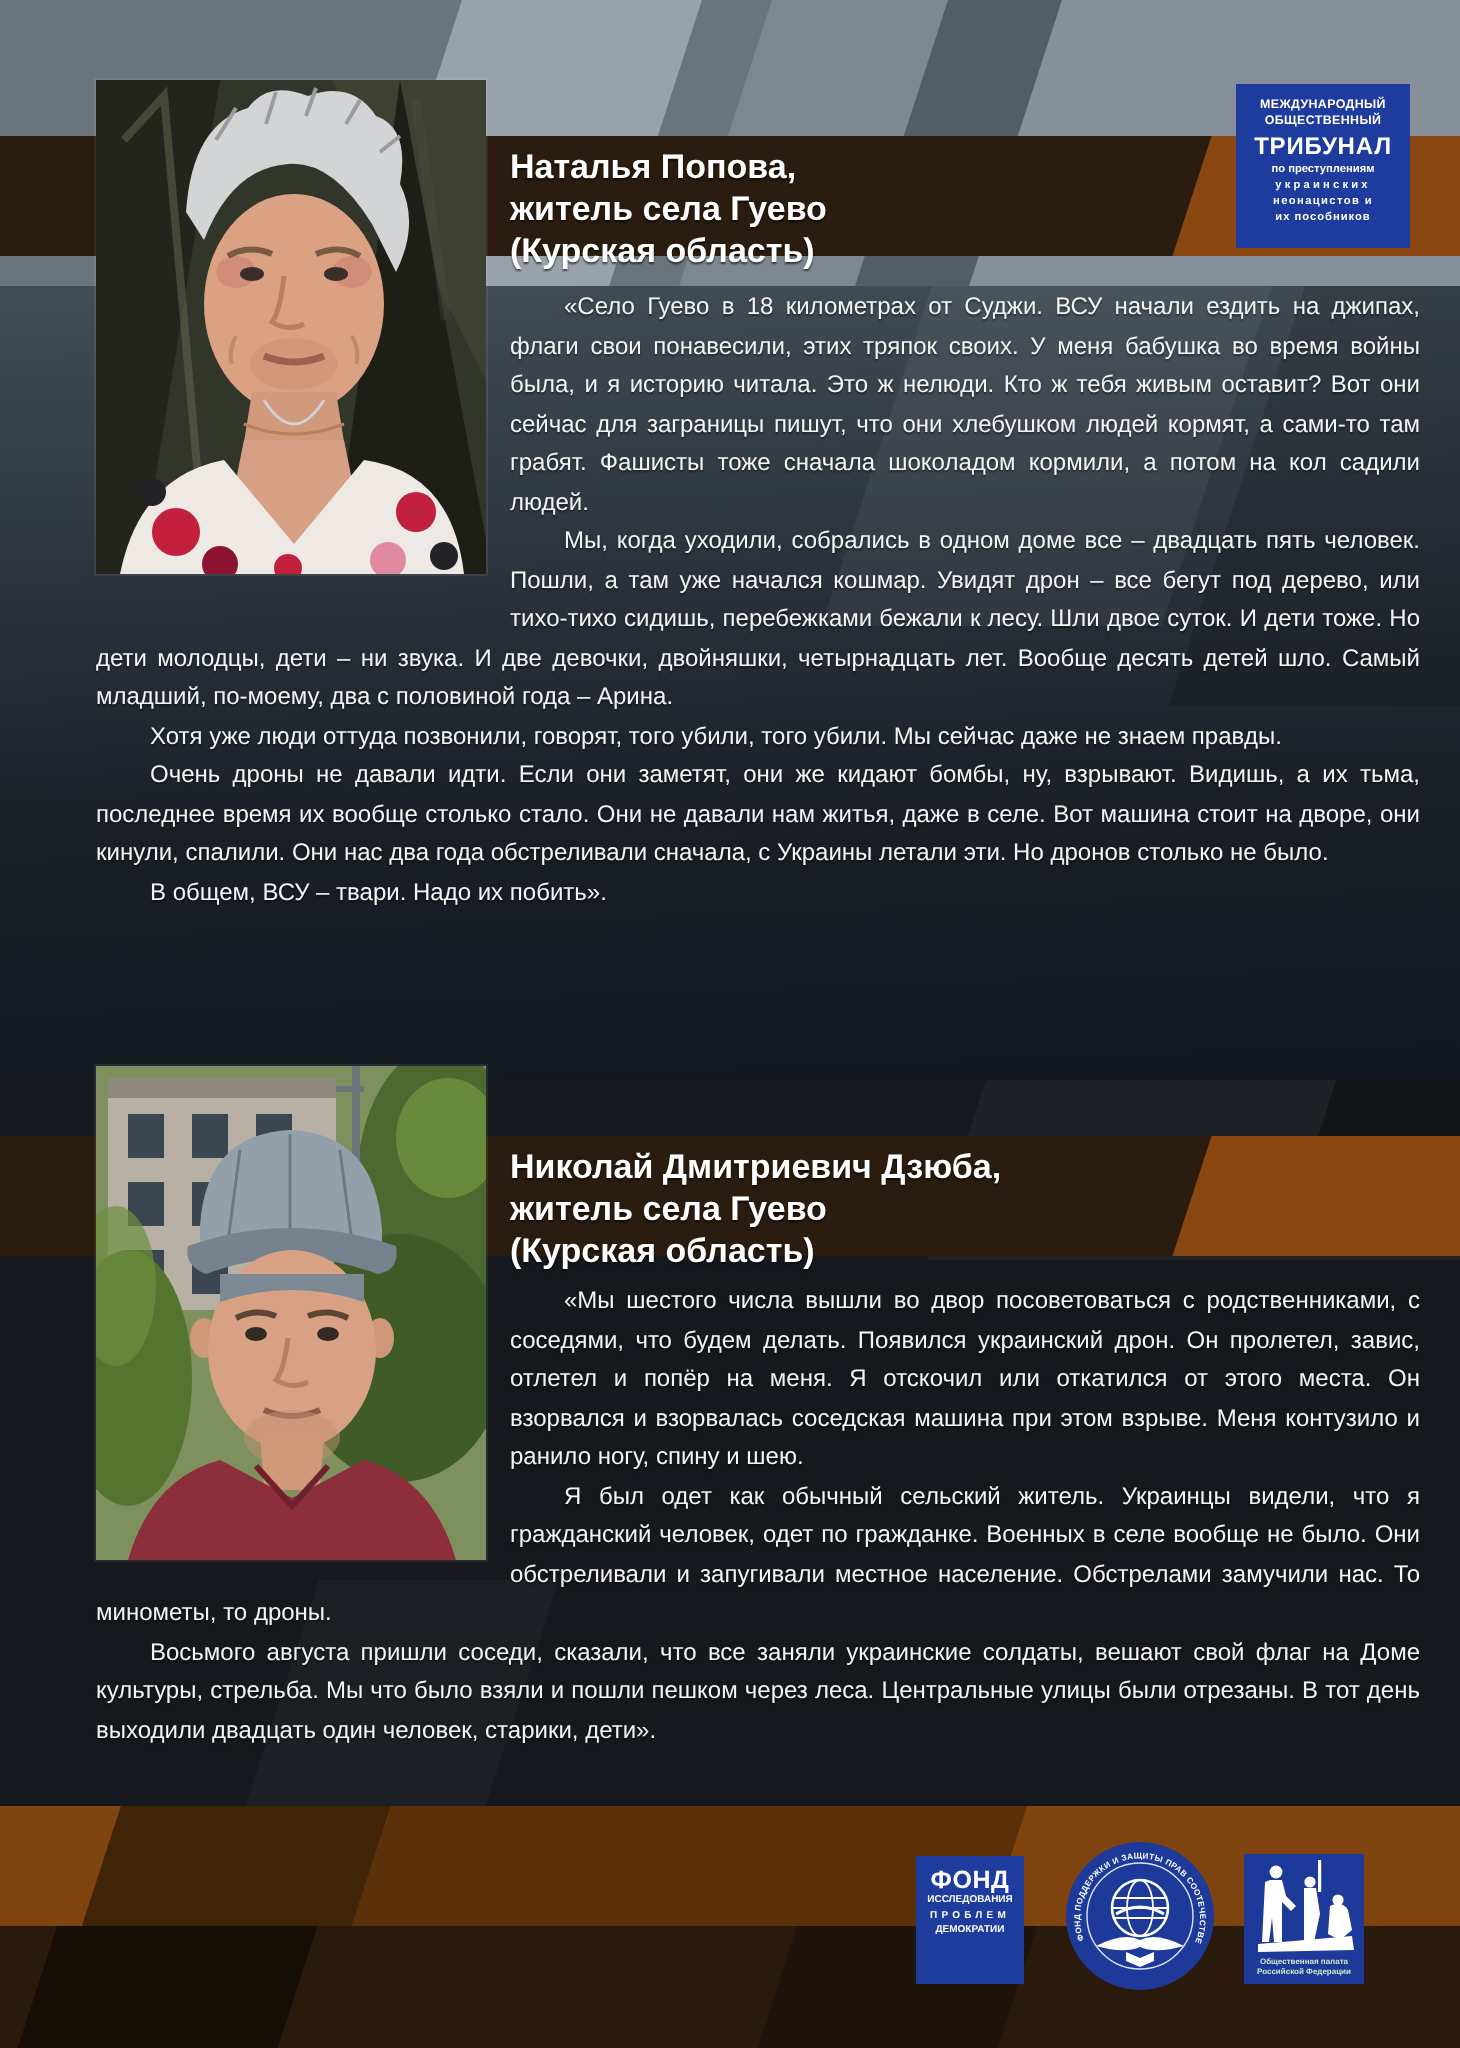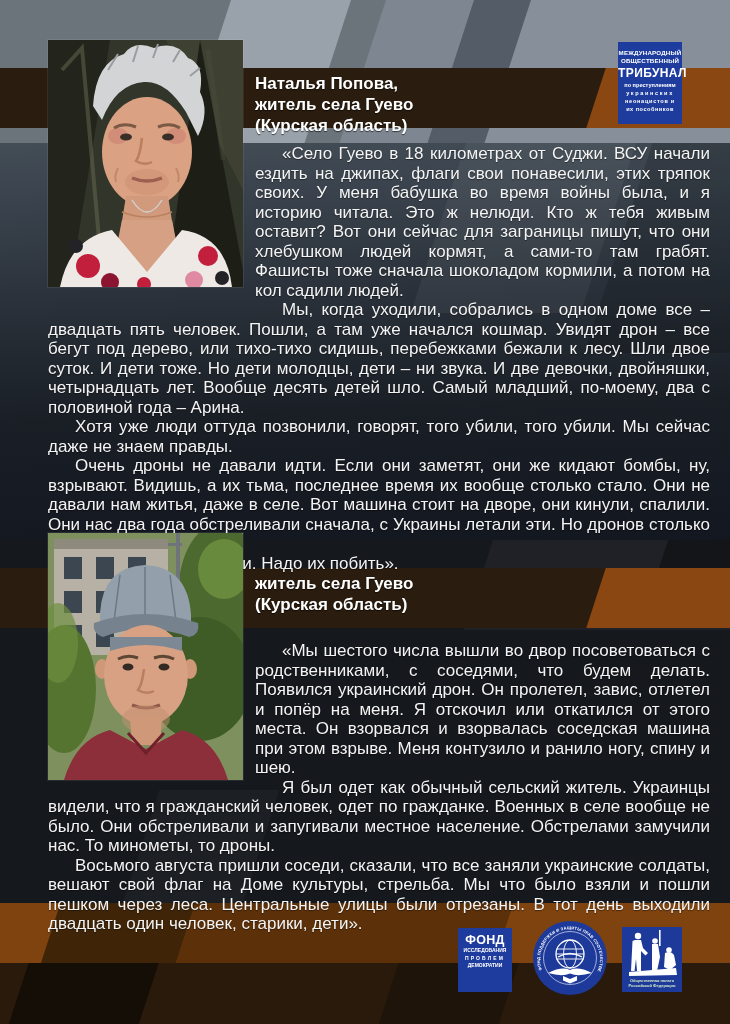--- a/index.html
+++ b/index.html
@@ -23,26 +23,26 @@
   .footer-orange{left:0;top:903px;width:730px;height:60px;background:#7e430f;overflow:hidden;}
   .footer-dark{left:0;top:963px;width:730px;height:61px;background:#291a0b;overflow:hidden;}
   .shape{position:absolute;top:-10px;height:120%;}
   
   .photo{width:195px;height:247px;display:block;}
   .photo-frame{left:48px;box-shadow:0 0 0 1px rgba(255,255,255,.08);}
   
   .name-block{left:255px;color:#ffffff;font-weight:bold;font-size:17px;line-height:21px;
     text-shadow:0 1px 1px rgba(0,0,0,.6);}
   
-  .testimony{left:48px;width:662px;color:#f4f4f4;font-size:17px;line-height:19.5px;
+  .testimony{left:48px;width:662px;color:#f4f4f4;font-size:12px;line-height:19.5px;
     text-align:justify;text-shadow:0 1px 1px rgba(0,0,0,.45);}
   .testimony p{margin:0;text-indent:27px;}
   .float-spacer{float:left;width:207px;}
   
-  .tribunal{left:618px;top:42px;width:64px;height:82px;background:#1e3c9e;color:#fff;
+  .tribunal{left:618px;top:42px;width:87px;height:82px;background:#1e3c9e;color:#fff;
     text-align:center;font-weight:bold;box-sizing:border-box;padding-top:7px;}
   .trib-s1{font-size:6.2px;line-height:8px;letter-spacing:.2px;}
   .trib-title{font-size:12px;line-height:14px;letter-spacing:.4px;margin:1px 0;}
   .trib-s2{font-size:5.6px;line-height:8px;}
   .ls1{letter-spacing:1.6px;} .ls2{letter-spacing:.7px;} .ls3{letter-spacing:.5px;}
   
   .fond{left:458px;top:928px;width:54px;height:64px;background:#1e3c9e;color:#fff;text-align:center;
     font-weight:bold;box-sizing:border-box;padding-top:6px;}
   .fond-big{font-size:12.5px;line-height:13px;letter-spacing:.3px;}
   .fond-small{font-size:5px;line-height:7.5px;}
@@ -193,20 +193,21 @@
       <path d="M84,172 Q98,178 112,172" stroke="#8e5a48" stroke-width="3" fill="none"></path>
       <ellipse cx="98" cy="186" rx="24" ry="14" fill="#c2906f" opacity=".5"></ellipse>
 
       <path d="M82,184 L114,184 L112,212 L84,212 Z" fill="#cf9878"></path>
       <path d="M16,247 Q28,206 62,197 L98,216 L134,197 Q168,206 180,247 Z" fill="#8c2f3a"></path>
       <path d="M80,200 L98,220 L116,200" stroke="#6e212c" stroke-width="3" fill="none"></path>
     </svg>
   </div>
 
   <div class="abs name-block" style="top:573px;">
+    <div>Николай Дмитриевич Дзюба,</div>
     <div>житель села Гуево</div>
     <div>(Курская область)</div>
   </div>
 
   <div class="abs testimony" style="top:641px;">
     <div class="float-spacer" style="height:156px;"></div>
     <p>«Мы шестого числа вышли во двор посоветоваться с родственниками, с соседями, что будем делать. Появился украинский дрон. Он пролетел, завис, отлетел и попёр на меня. Я отскочил или откатился от этого места. Он взорвался и взорвалась соседская машина при этом взрыве. Меня контузило и ранило ногу, спину и шею.</p>
     <p>Я был одет как обычный сельский житель. Украинцы видели, что я гражданский человек, одет по гражданке. Военных в селе вообще не было. Они обстреливали и запугивали местное население. Обстрелами замучили нас. То минометы, то дроны.</p>
     <p>Восьмого августа пришли соседи, сказали, что все заняли украинские солдаты, вешают свой флаг на Доме культуры, стрельба. Мы что было взяли и пошли пешком через леса. Центральные улицы были отрезаны. В тот день выходили двадцать один человек, старики, дети».</p>
   </div>

